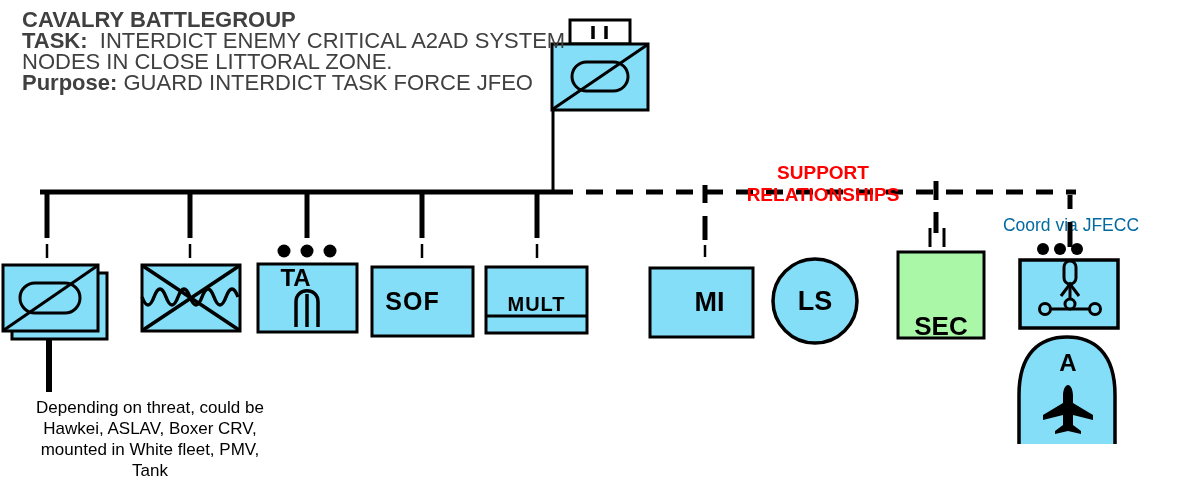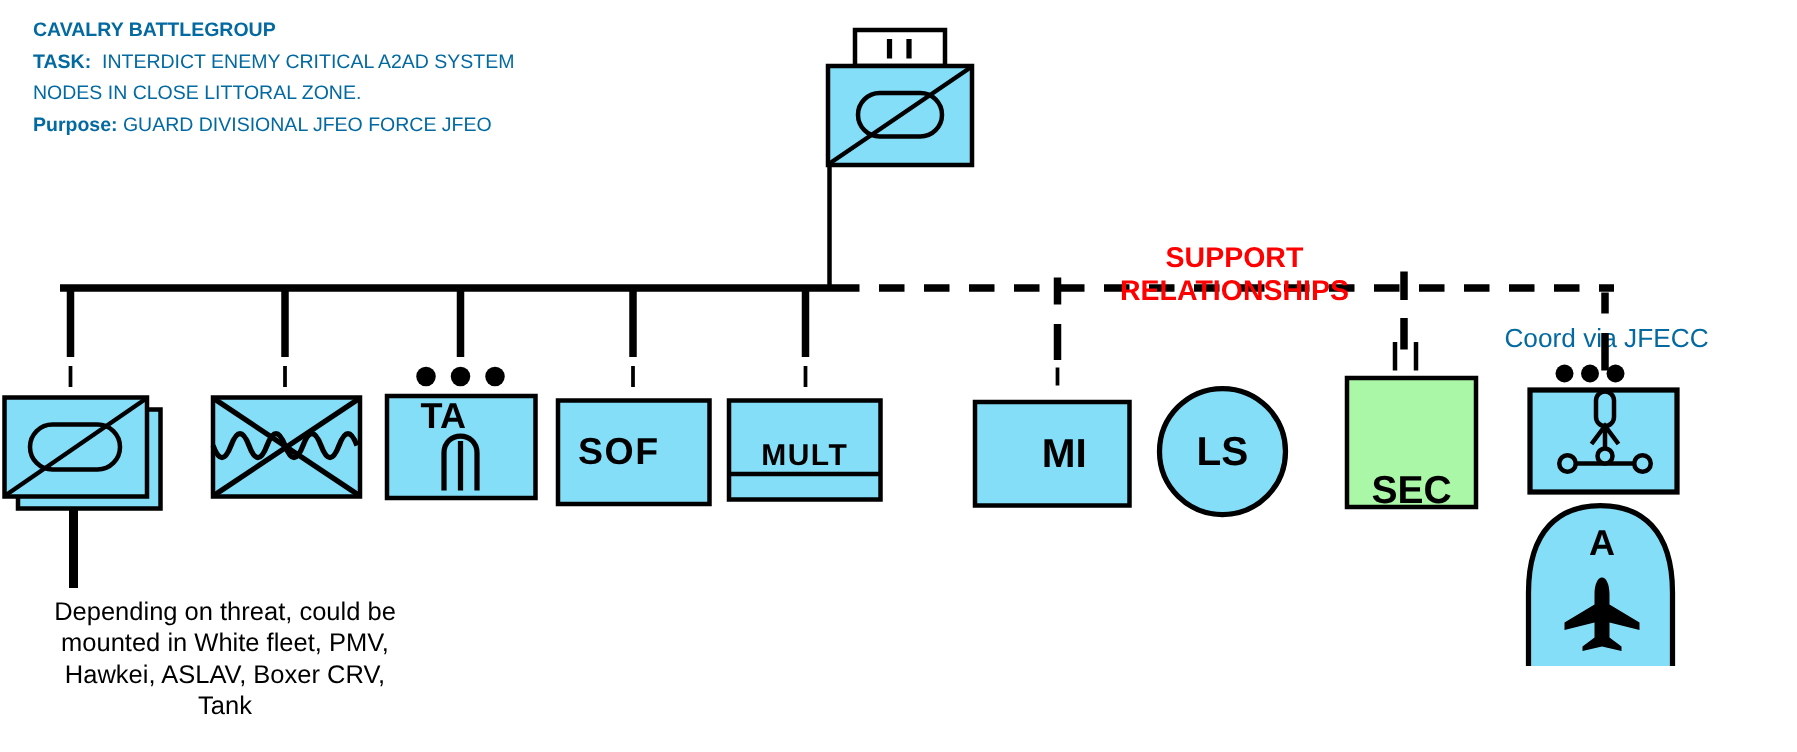--- a/index.html
+++ b/index.html
@@ -7,21 +7,21 @@
     --sec-fill:#AAF7A8;
     --support-color:#FF0000;
     --line-color:#000000;
   }
   html,body{margin:0;padding:0;background:#fff;}
   body{font-family:"Liberation Sans", sans-serif;}
   #canvas{position:relative;width:1198px;height:501px;background:#ffffff;overflow:hidden;}
   #connector-layer{position:absolute;left:0;top:0;z-index:1;}
   .lbl{position:absolute;z-index:2;display:flex;align-items:center;justify-content:center;
        color:#000;font-weight:bold;}
-  .hdr{position:absolute;left:22px;top:9px;z-index:2;font-size:13px;line-height:21px;color:#0369a1;}
+  .hdr{position:absolute;left:22px;top:9px;z-index:2;font-size:22px;line-height:21px;color:#404040;}
   .hdr-line span{white-space:pre-wrap;}
   .hdr-bold{font-weight:bold;}
   .note{position:absolute;z-index:2;font-size:17px;line-height:21px;text-align:center;color:#000;font-weight:normal;}
   .support-lbl{position:absolute;left:700px;top:162px;width:246px;z-index:2;text-align:center;
        font-size:19px;font-weight:bold;color:var(--support-color);}
   .coord-lbl{position:absolute;left:996px;top:215px;width:150px;z-index:0;text-align:center;
        font-size:17.5px;color:#0369a1;font-weight:normal;}
 </style>
 </head>
 <body>
@@ -145,34 +145,34 @@
     <div class="hdr-line">
       <span class="hdr-bold">CAVALRY BATTLEGROUP</span><span></span>
     </div>
     <div class="hdr-line">
       <span class="hdr-bold">TASK:</span><span>  INTERDICT ENEMY CRITICAL A2AD SYSTEM</span>
     </div>
     <div class="hdr-line">
       <span class="hdr-bold"></span><span>NODES IN CLOSE LITTORAL ZONE.</span>
     </div>
     <div class="hdr-line">
-      <span class="hdr-bold">Purpose:</span><span> GUARD DIVISIONAL JFEO FORCE JFEO</span>
+      <span class="hdr-bold">Purpose:</span><span> GUARD INTERDICT TASK FORCE JFEO</span>
     </div>
   </div>
 
   <div class="support-lbl">SUPPORT RELATIONSHIPS</div>
 
   <div class="lbl" style="left:258px;top:266px;width:75px;height:24px;font-size:24px;">TA</div>
   <div class="lbl" style="left:372px;top:267px;width:81px;height:69px;font-size:25px;letter-spacing:1px;">SOF</div>
   <div class="lbl" style="left:486px;top:267px;width:101px;height:49px;font-size:20px;align-items:flex-end;letter-spacing:1px;">MULT</div>
   <div class="lbl" style="left:650px;top:268px;width:119px;height:69px;font-size:27px;">MI</div>
   <div class="lbl" style="left:773px;top:259px;width:84px;height:84px;font-size:27px;">LS</div>
   <div class="lbl" style="left:898px;top:252px;width:86px;height:86px;font-size:26px;margin-top:31px;">SEC</div>
   <div class="lbl" style="left:1020px;top:348px;width:96px;height:30px;font-size:24px;">A</div>
 
   <div class="note" style="left:25px;top:397px;width:250px;">
     <div>Depending on threat, could be</div>
+    <div>Hawkei, ASLAV, Boxer CRV,</div>
     <div>mounted in White fleet, PMV,</div>
-    <div>Hawkei, ASLAV, Boxer CRV,</div>
     <div>Tank</div>
   </div>
 
 </div>
 
 </body></html>

